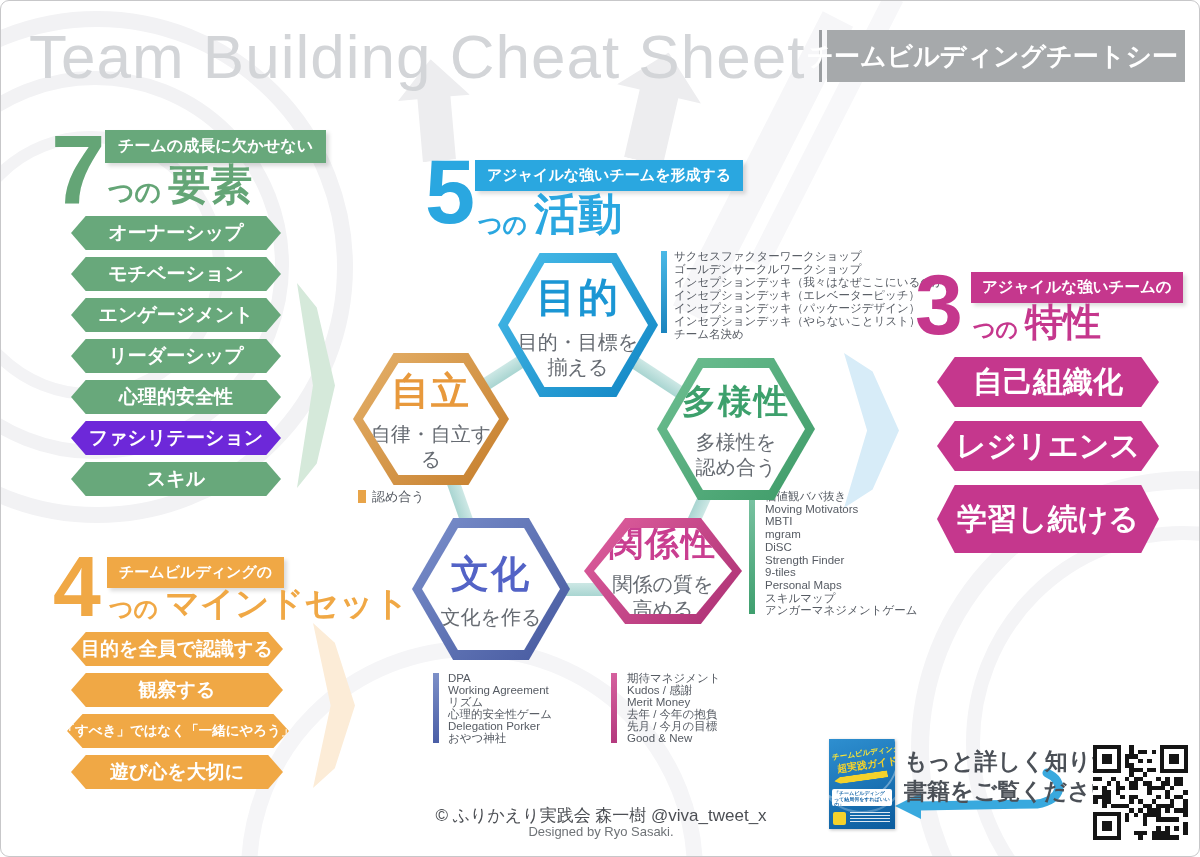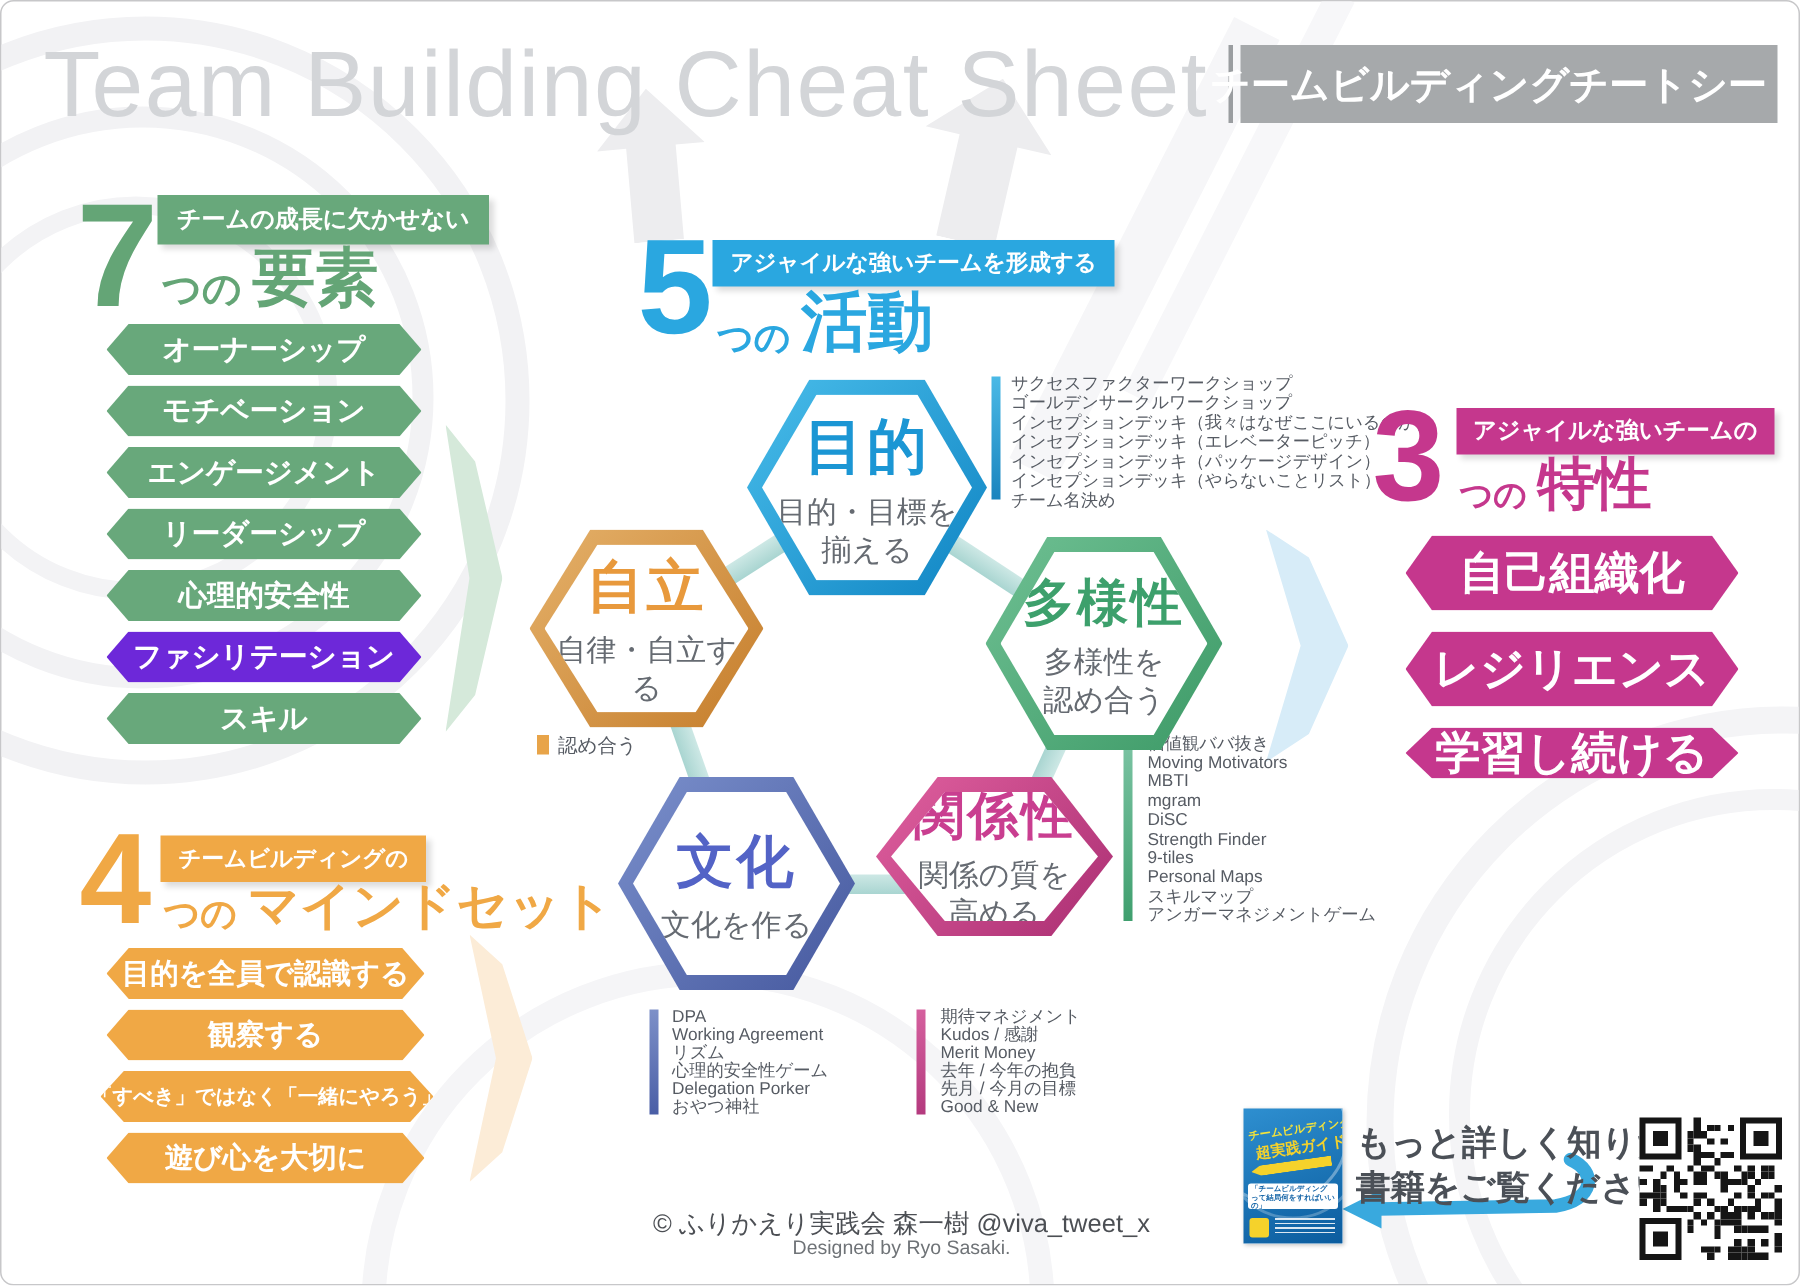--- a/index.html
+++ b/index.html
@@ -177,21 +177,21 @@
   </div>
 
   <div class="big-num" style="left:914px;top:266px;font-size:86px;color:#c5378d;">3</div>
   <div class="banner" style="left:970px;top:271px;font-size:15.5px;padding:5px 11px;background:#c5378d;">アジャイルな強いチームの</div>
   <div class="sub-title" style="left:972px;top:296px;color:#c5378d;">
     <span style="font-size:22px;margin-bottom:3px;">つの</span>
     <span style="font-size:38px;">特性</span>
   </div>
   <div class="chev" style="left:936px;top:356px;width:222px;height:50px;font-size:30px;background:#c5378d;clip-path:polygon(8% 0%,92% 0%,100% 50%,92% 100%,8% 100%,0% 50%);">自己組織化</div>
   <div class="chev" style="left:936px;top:420px;width:222px;height:50px;font-size:30px;background:#c5378d;clip-path:polygon(8% 0%,92% 0%,100% 50%,92% 100%,8% 100%,0% 50%);">レジリエンス</div>
-  <div class="chev" style="left:936px;top:484px;width:222px;height:34px;font-size:30px;background:#c5378d;clip-path:polygon(8% 0%,92% 0%,100% 50%,92% 100%,8% 100%,0% 50%);">学習し続ける</div>
+  <div class="chev" style="left:936px;top:484px;width:222px;height:68px;font-size:30px;background:#c5378d;clip-path:polygon(8% 0%,92% 0%,100% 50%,92% 100%,8% 100%,0% 50%);">学習し続ける</div>
 
   <div class="big-num" style="left:52px;top:548px;font-size:86px;color:#f0a845;">4</div>
   <div class="banner" style="left:106px;top:556px;font-size:15px;padding:6px 12px;background:#f0a845;">チームビルディングの</div>
   <div class="sub-title" style="left:108px;top:580px;color:#f0a845;">
     <span style="font-size:24px;margin-bottom:2px;">つの</span>
     <span style="font-size:34px;">マインドセット</span>
   </div>
   <div class="chev" style="left:70px;top:631px;width:212px;height:34px;font-size:19px;background:#f0a845;">目的を全員で認識する</div>
   <div class="chev" style="left:66px;top:713px;width:222px;height:34px;font-size:13.5px;background:#f0a845;">「すべき」ではなく「一緒にやろう」</div>
   <div class="chev" style="left:70px;top:672px;width:212px;height:34px;font-size:19px;background:#f0a845;">観察する</div>

